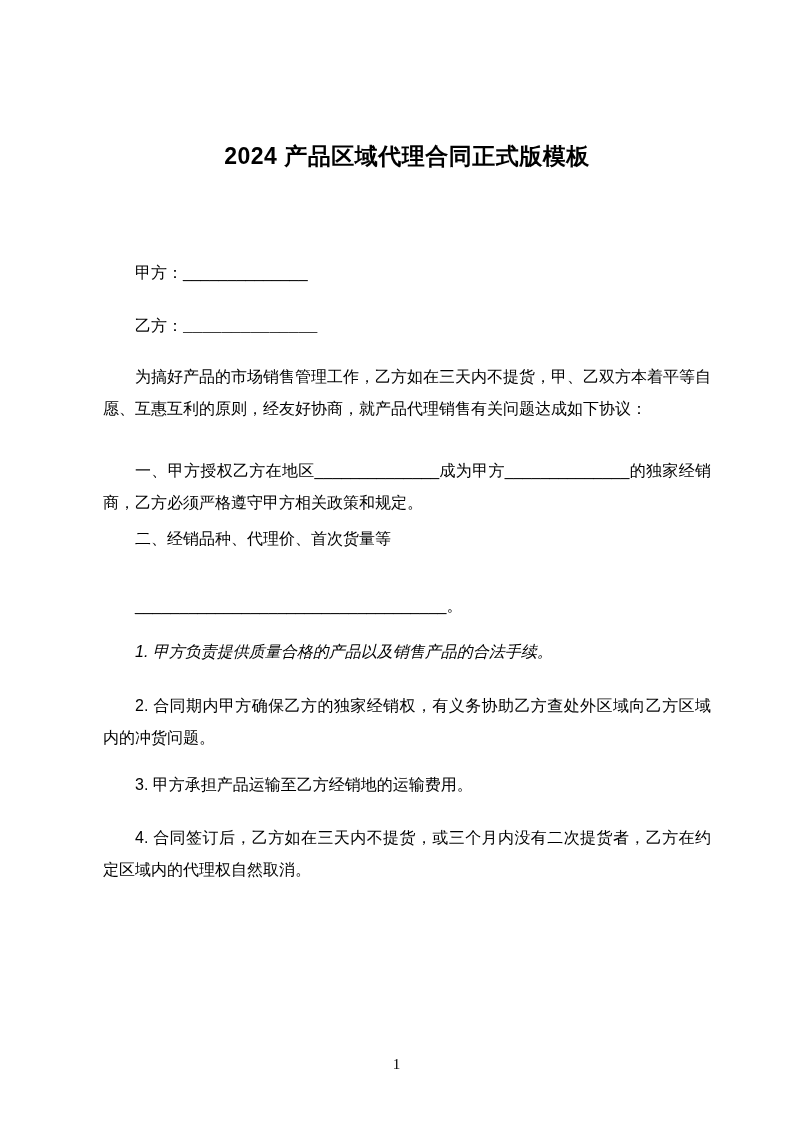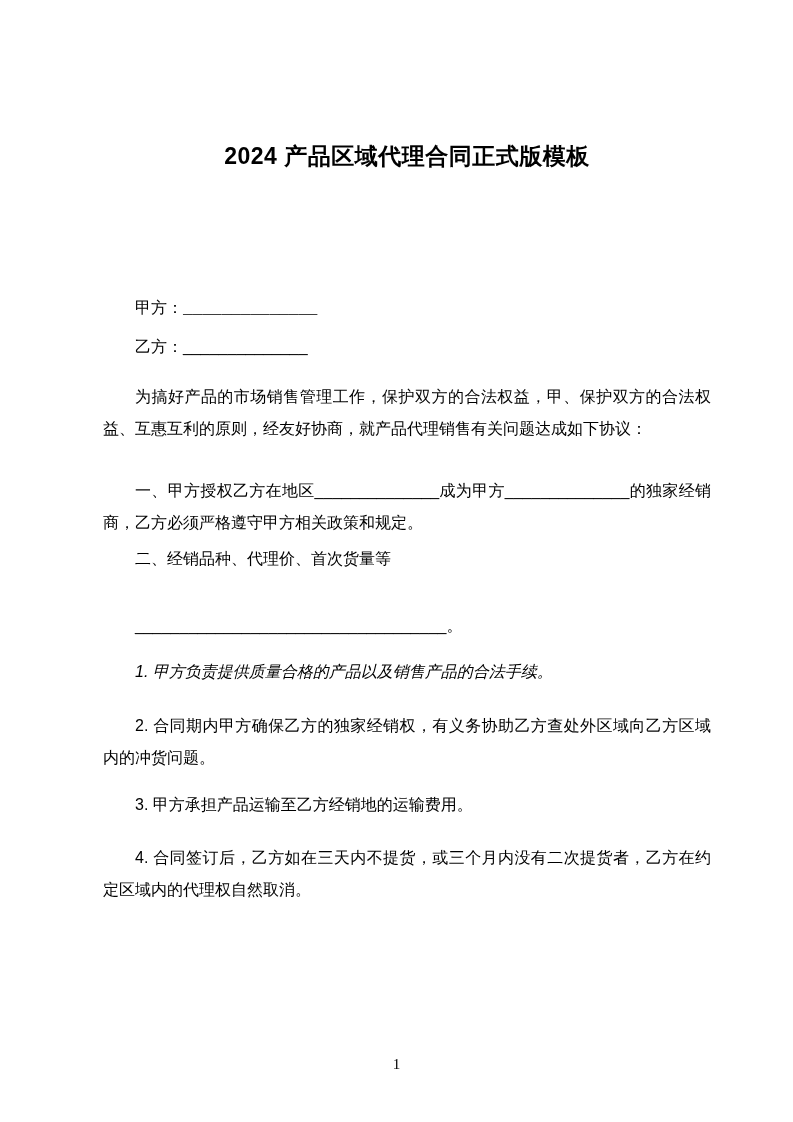--- a/index.html
+++ b/index.html
@@ -31,22 +31,22 @@
     letter-spacing: 0.5px;
   }
   .para {
     margin: 0;
     font-size: 16px;
     line-height: 32px;
     text-align: justify;
     word-break: break-all;
   }
   .indent { text-indent: 32px; }
-  .p-party-a  { margin-top: 120px; font-family: Liberation Mono, monospace; }
-  .p-party-b  { margin-top: 6px; }
+  .p-party-a  { margin-top: 84px; }
+  .p-party-b  { margin-top: 22px; font-family: Liberation Mono, monospace; }
   .p-preamble { margin-top: 18px; }
   .p-clause1  { margin-top: 30px; }
   .p-clause2h { margin-top: 4px; }
   .p-clause2b { margin-top: 35px; }
   .p-clause3h { margin-top: 15px; }
   .p-item1    { margin-top: 14px; font-style: italic; }
   .p-item2    { margin-top: 22px; }
   .p-item3    { margin-top: 15px; }
   .p-item4    { margin-top: 21px; }
   .blank-line {
@@ -70,21 +70,21 @@
 
 <div class="page">
   <div class="content">
 
     <h1 class="doc-title">2024 产品区域代理合同正式版模板</h1>
 
     <p class="para indent p-party-a"><span>甲方：</span><span class="blank-line">______________</span></p>
 
     <p class="para indent p-party-b"><span>乙方：</span><span class="blank-line">______________</span></p>
 
-    <p class="para indent p-preamble">为搞好产品的市场销售管理工作，保护双方的合法权益，甲、保护双方的合法权益、互惠互利的原则，经友好协商，就产品代理销售有关问题达成如下协议：</p>
+    <p class="para indent p-preamble">为搞好产品的市场销售管理工作，乙方如在三天内不提货，甲、乙双方本着平等自愿、互惠互利的原则，经友好协商，就产品代理销售有关问题达成如下协议：</p>
 
     <p class="para indent p-clause1">一、甲方授权乙方在地区______________成为甲方______________的独家经销商，乙方必须严格遵守甲方相关政策和规定。</p>
 
     <p class="para indent p-clause2h">二、经销品种、代理价、首次货量等</p>
 
     <p class="para indent p-clause2b">___________________________________。</p>
 
 
     <p class="para indent p-item1">1. 甲方负责提供质量合格的产品以及销售产品的合法手续。</p>
 

